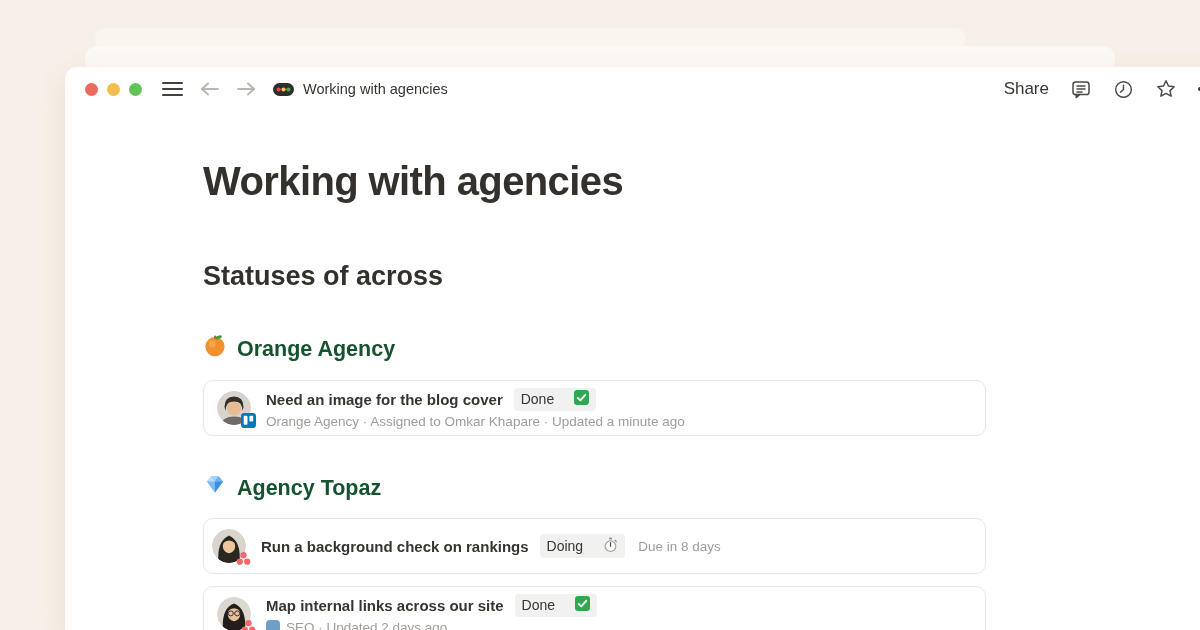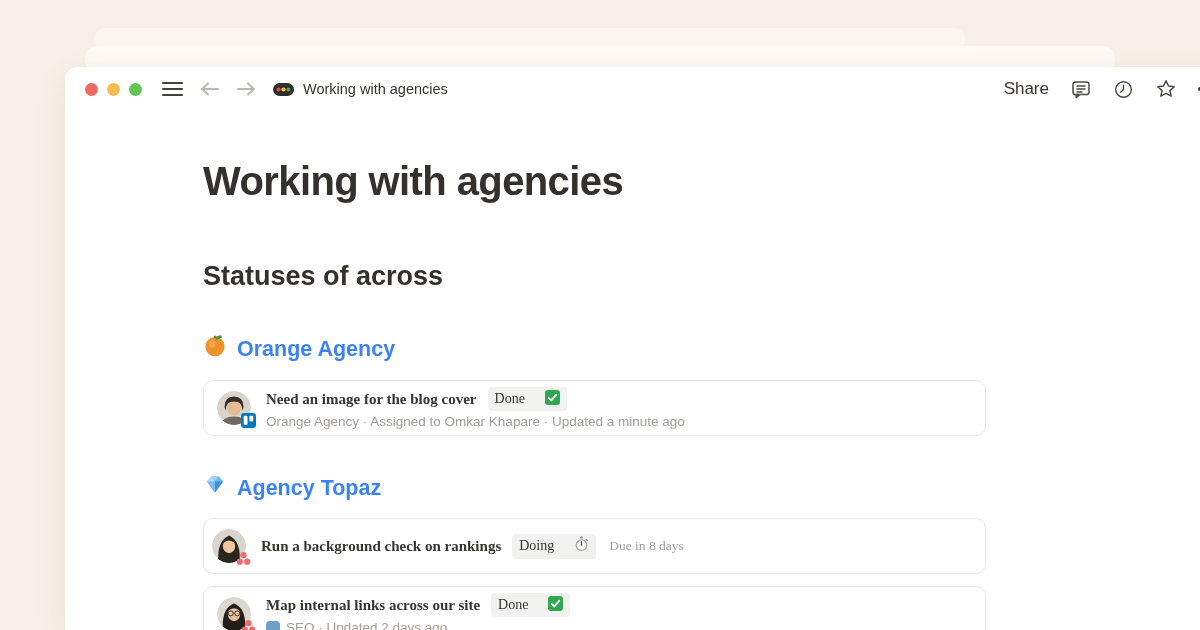--- a/index.html
+++ b/index.html
@@ -35,39 +35,39 @@
   .tb-right { margin-left:auto; display:flex; align-items:center; gap:21px; }
   .share { font-size:17px; color:#37352F; cursor:pointer; }
   .tb-icon { display:flex; align-items:center; cursor:pointer; }
   .ellipsis { display:flex; gap:5.5px; align-items:center; }
   .ellipsis i { width:4px; height:4px; border-radius:50%; background:#37352F; }
 
   
   .content { padding-left:138px; width:930px; }
   h1.page-title { margin-top:46px; font-size:40px; line-height:48px; font-weight:700; letter-spacing:-0.6px; color:#34312C; }
   h2.section-title { margin-top:54px; font-size:27px; line-height:34px; font-weight:700; color:#34312C; }
-  .group-head { margin-top:40px; display:flex; align-items:center; gap:10px; font-size:21.5px; line-height:28px; font-weight:700; color:#3b82f6; }
+  .group-head { margin-top:40px; display:flex; align-items:center; gap:10px; font-size:21.5px; line-height:28px; font-weight:700; color:#14532d; }
   .group-head.second { margin-top:36px; }
 
   .card {
     margin-top:16px; width:783px; height:56px;
     background:#fff; border:1px solid #E8E7E4; border-radius:10px;
     display:flex; align-items:center; padding:0 16px 0 13px;
     box-shadow:0 1px 2px rgba(0,0,0,0.02);
     cursor:pointer;
   }
   .card.c2 { margin-top:15px;padding-left:8px; }
   .card.c3 { margin-top:12px; }
 
   .avatar-wrap { position:relative; width:34px; height:34px; margin-right:15px; flex:none; }
   .avatar-wrap svg.avatar { display:block; border-radius:50%; }
   .src-badge { position:absolute; right:-5px; bottom:-3px; display:flex; }
 
   .card-text { display:flex; flex-direction:column; gap:3px; min-width:0; }
-  .row1 { display:flex; align-items:center; gap:11px;font-family:Liberation Serif, serif; }
+  .row1 { display:flex; align-items:center; gap:11px; }
   .task-title { font-size:15px; font-weight:600; color:#37352F; white-space:nowrap; }
   .status-badge { display:inline-flex; align-items:center; gap:20px; background:#F1F1EF; border-radius:4px; padding:2.5px 7px; font-size:14px; color:#37352F; white-space:nowrap; }
   .due { font-size:13.5px; color:#A09D98; white-space:nowrap; margin-left:2px; }
   .row2 { display:flex; align-items:center; gap:6px; font-size:13.5px; color:#A09D98; white-space:nowrap; }
   .tag-chip { width:14px; height:14px; border-radius:4px; background:#6E9FC7; flex:none; }
 </style>
 </head>
 <body>
 
 <div class="bg-accent1"></div>

